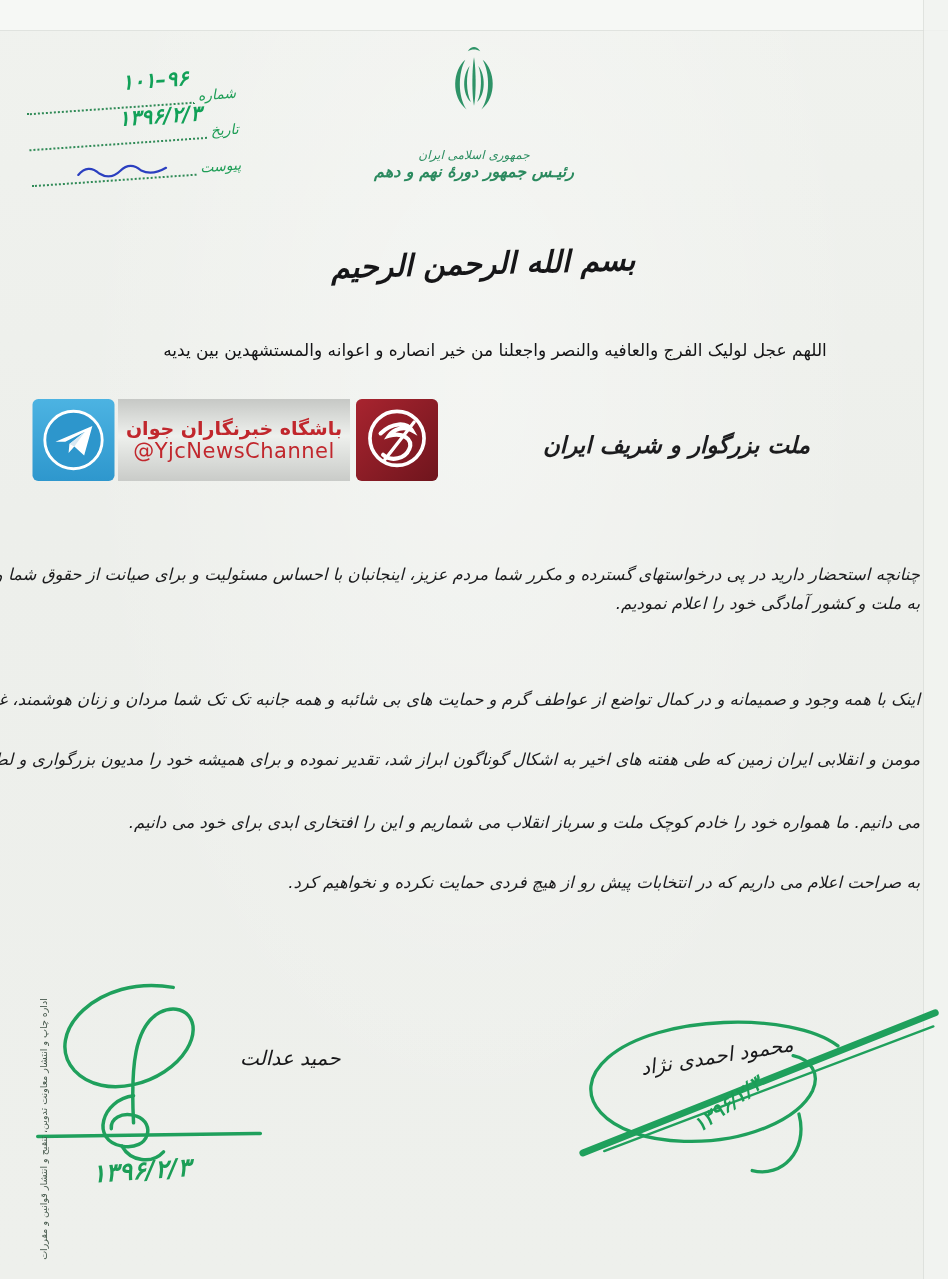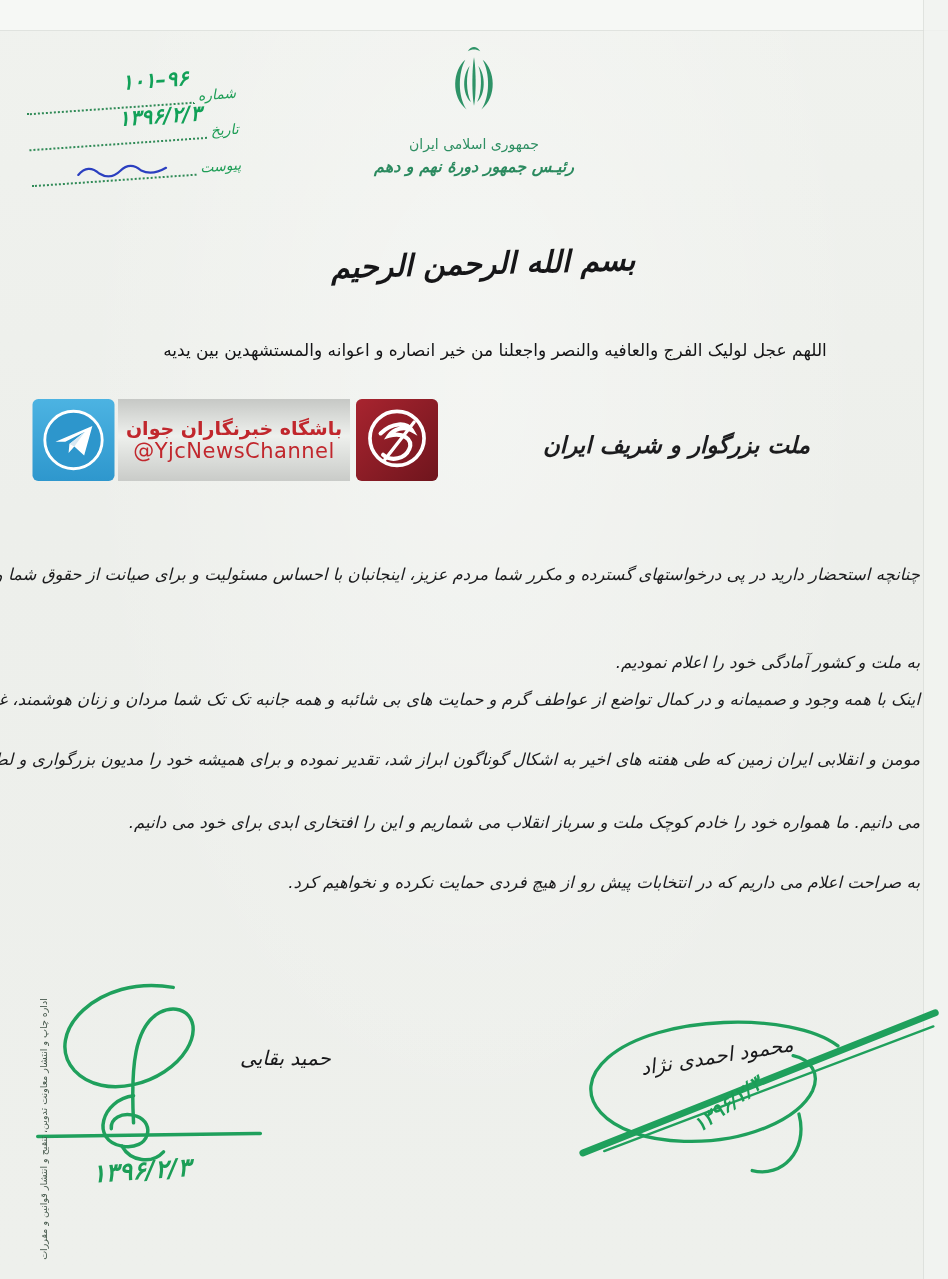--- a/index.html
+++ b/index.html
@@ -20,22 +20,22 @@
   
   .ref-block{position:absolute;left:28px;top:72px;width:210px;transform:rotate(-4deg);}
   .ref-row{position:relative;display:flex;align-items:flex-end;direction:rtl;height:36px;}
   .ref-label{color:#1f9e57;font-size:14px;font-style:italic;margin-left:4px;white-space:nowrap;}
   .ref-dots{flex:1;border-bottom:2px dotted #2f8a56;height:12px;position:relative;}
   .ref-value{position:absolute;right:4px;top:-24px;color:#12a158;font-size:21px;font-weight:bold;font-style:italic;white-space:nowrap;letter-spacing:1px;}
   .ref-squiggle{position:absolute;right:28px;top:-4px;}
 
   
   .header{position:absolute;left:0;top:40px;width:100%;text-align:center;}
-  .org1{color:#2e8f63;font-size:14px;margin-top:4px;}
-  .org2{color:#2b8a5f;font-size:16px;font-weight:bold;font-style:italic;margin-top:5px;}
+  .org1{color:#2e8f63;font-size:12px;font-style:italic;margin-top:16px;}
+  .org2{color:#2b8a5f;font-size:16px;font-weight:bold;font-style:italic;}
 
   .bismillah{position:absolute;top:246px;left:50%;transform:translateX(-47%) rotate(-1.5deg);
     font-size:30px;font-weight:bold;font-style:italic;color:#161618;white-space:nowrap;}
   .prayer{position:absolute;top:340px;left:0;width:100%;text-align:center;
     font-size:17px;font-weight:normal;color:#141416;white-space:nowrap;padding-left:21px;}
 
   
   .watermark{position:absolute;left:30px;top:399px;height:102px;display:flex;align-items:stretch;}
   .wm-tile{width:87px;height:82px;border-radius:4px;position:relative;flex:none;}
   .wm-band{width:232px;height:82px;margin:0 1px;background:linear-gradient(180deg,#c6c8c5 0%,#eef0ed 42%,#dcded b 70%,#c9cbc8 100%);
@@ -133,35 +133,35 @@
       <rect x="0" y="0" width="100" height="100" rx="7" fill="url(#yjc)"></rect>
       <circle cx="50" cy="48" r="33" fill="none" stroke="#ffffff" stroke-width="4.5"></circle>
       <path d="M30 42 C44 28 62 28 68 38 C59 33 46 36 40 45 C57 40 70 49 65 61 C60 73 43 77 33 68" fill="none" stroke="#ffffff" stroke-width="5" stroke-linecap="round"></path>
       <path d="M71 28 L35 74" stroke="#ffffff" stroke-width="4" stroke-linecap="round"></path>
     </svg>
   </div>
 
   <div class="salutation fa">ملت بزرگوار و شریف ایران</div>
 
   <div class="bl fa" style="top:565px">چنانچه استحضار دارید در پی درخواستهای گسترده و مکرر شما مردم عزیز، اینجانبان با احساس مسئولیت و برای صیانت از حقوق شما و خدمت</div>
-  <div class="bl fa" style="top:653px">به ملت و کشور آمادگی خود را اعلام نمودیم.</div>
+  <div class="bl fa" style="top:594px">به ملت و کشور آمادگی خود را اعلام نمودیم.</div>
   <div class="bl fa" style="top:690px">اینک با همه وجود و صمیمانه و در کمال تواضع از عواطف گرم و حمایت های بی شائبه و همه جانبه تک تک شما مردان و زنان هوشمند، غیور،</div>
   <div class="bl fa" style="top:750px">مومن و انقلابی ایران زمین که طی هفته های اخیر به اشکال گوناگون ابراز شد، تقدیر نموده و برای همیشه خود را مدیون بزرگواری و لطف شما</div>
   <div class="bl fa" style="top:813px">می دانیم. ما همواره خود را خادم کوچک ملت و سرباز انقلاب می شماریم و این را افتخاری ابدی برای خود می دانیم.</div>
   <div class="bl fa" style="top:873px">به صراحت اعلام می داریم که در انتخابات پیش رو از هیچ فردی حمایت نکرده و نخواهیم کرد.</div>
 
   <svg class="sig" style="left:30px;top:975px" width="300" height="228" viewBox="0 0 310 230">
     <g fill="none" stroke="#1fa05c" stroke-width="3.6" stroke-linecap="round">
       <path d="M148 10 C70 -4 12 58 46 96 C76 128 140 110 162 74 C180 44 158 24 134 36 C108 50 104 92 107 150"></path>
       <path d="M107 122 C74 126 62 168 95 174 C124 179 130 150 110 143 C94 138 83 146 84 156"></path>
       <path d="M8 164 L238 161"></path>
       <path d="M95 174 C104 190 126 193 138 180"></path>
     </g>
   </svg>
-  <div class="sig-name fa" style="left:240px;top:1046px">حمید بقایی</div>
+  <div class="sig-name fa" style="left:240px;top:1046px">حمید عدالت</div>
   <div class="sig-date fa" style="left:92px;top:1156px;font-size:25px;transform:rotate(-4deg);letter-spacing:2px">۱۳۹۶/۲/۳</div>
 
   <svg class="sig" style="left:545px;top:1005px" width="395" height="185" viewBox="0 0 400 190">
     <g fill="none" stroke="#1fa05c" stroke-linecap="round">
       <path stroke-width="3.4" d="M298 42 C250 6 112 10 62 54 C18 92 60 138 140 140 C206 142 258 116 272 88 C280 70 270 56 252 52"></path>
       <path stroke-width="3.4" d="M258 112 C268 150 240 178 210 170"></path>
       <path stroke-width="7" d="M36 152 L398 8"></path>
       <path stroke-width="2.5" d="M58 150 L396 22"></path>
     </g>
   </svg>

